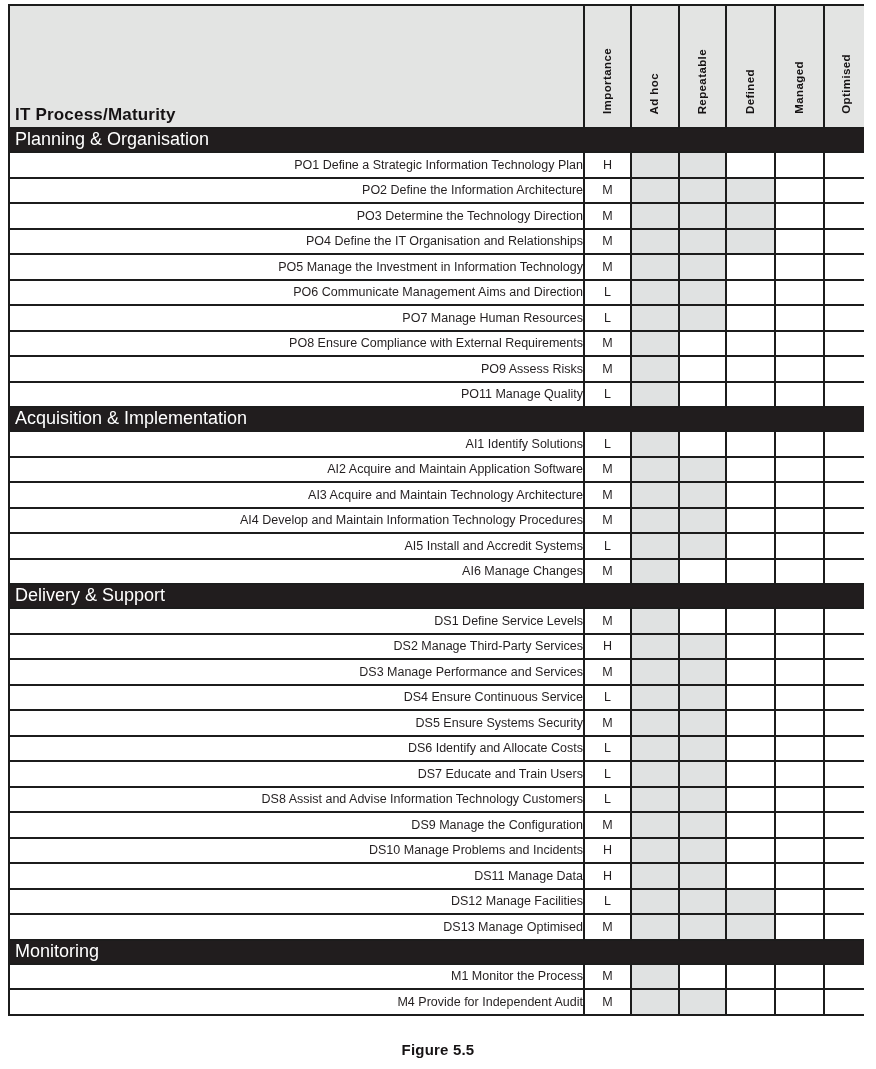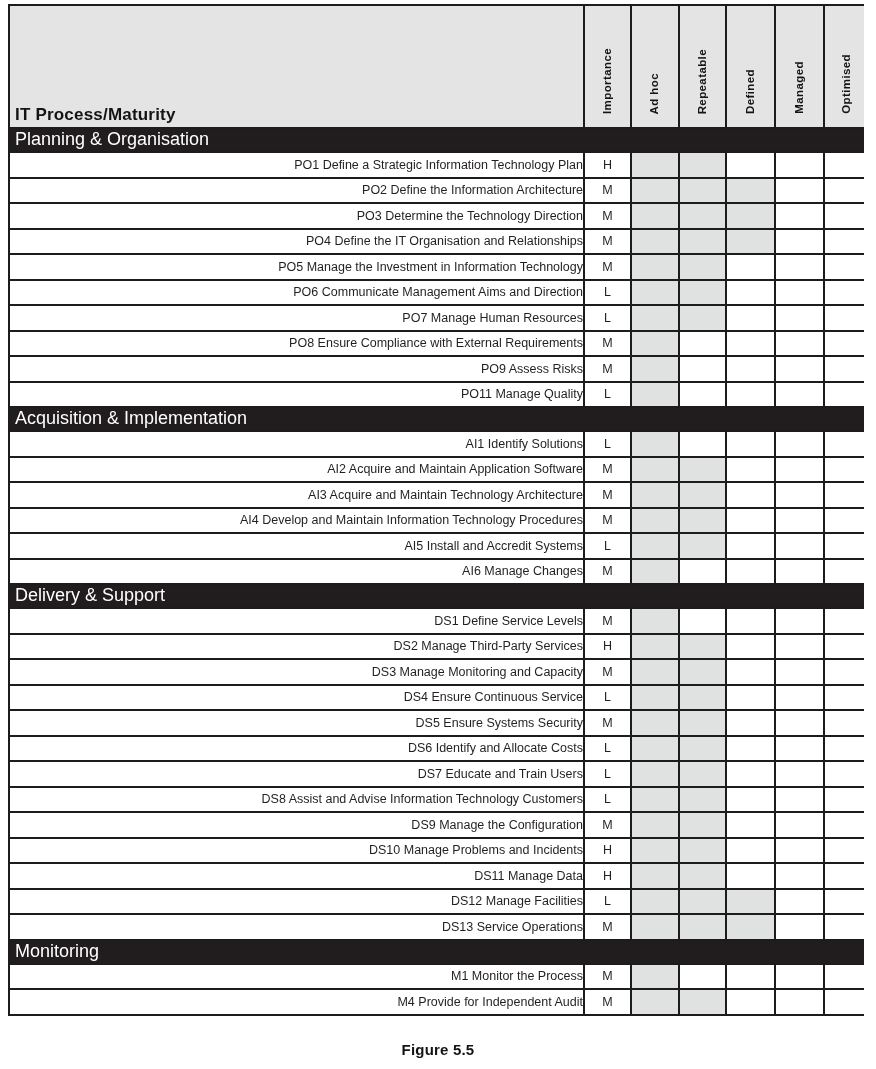--- a/index.html
+++ b/index.html
@@ -262,21 +262,21 @@
         <tr class="proc">
           <td class="process">DS2 Manage Third-Party Services</td>
           <td class="imp">H</td>
           <td class="mat shaded"></td>
           <td class="mat shaded"></td>
           <td class="mat"></td>
           <td class="mat"></td>
           <td class="mat"></td>
         </tr>
         <tr class="proc">
-          <td class="process">DS3 Manage Monitoring and Capacity</td>
+          <td class="process">DS3 Manage Performance and Services</td>
           <td class="imp">M</td>
           <td class="mat shaded"></td>
           <td class="mat shaded"></td>
           <td class="mat"></td>
           <td class="mat"></td>
           <td class="mat"></td>
         </tr>
         <tr class="proc">
           <td class="process">DS4 Ensure Continuous Service</td>
           <td class="imp">L</td>
@@ -352,21 +352,21 @@
         <tr class="proc">
           <td class="process">DS12 Manage Facilities</td>
           <td class="imp">L</td>
           <td class="mat shaded"></td>
           <td class="mat shaded"></td>
           <td class="mat shaded"></td>
           <td class="mat"></td>
           <td class="mat"></td>
         </tr>
         <tr class="proc">
-          <td class="process">DS13 Service Operations</td>
+          <td class="process">DS13 Manage Optimised</td>
           <td class="imp">M</td>
           <td class="mat shaded"></td>
           <td class="mat shaded"></td>
           <td class="mat shaded"></td>
           <td class="mat"></td>
           <td class="mat"></td>
         </tr>
         <tr class="section">
           <td colspan="7">Monitoring</td>
         </tr>

